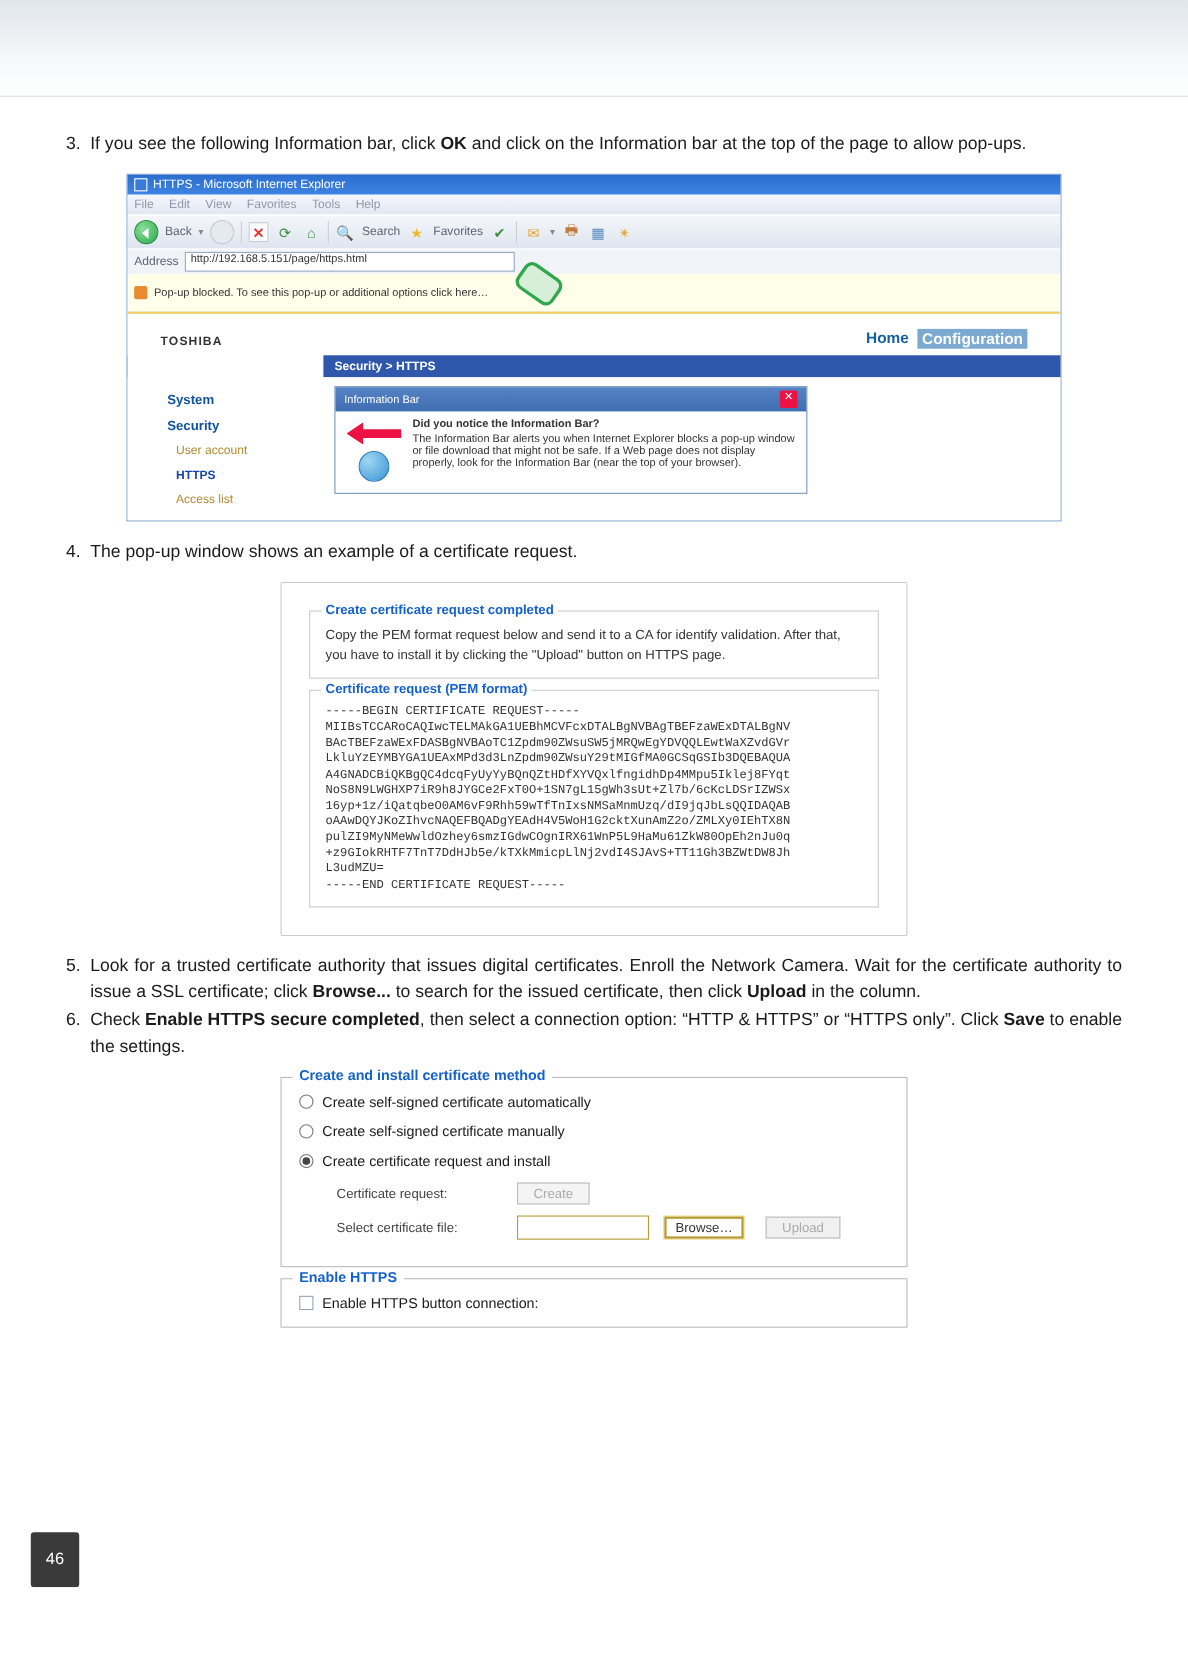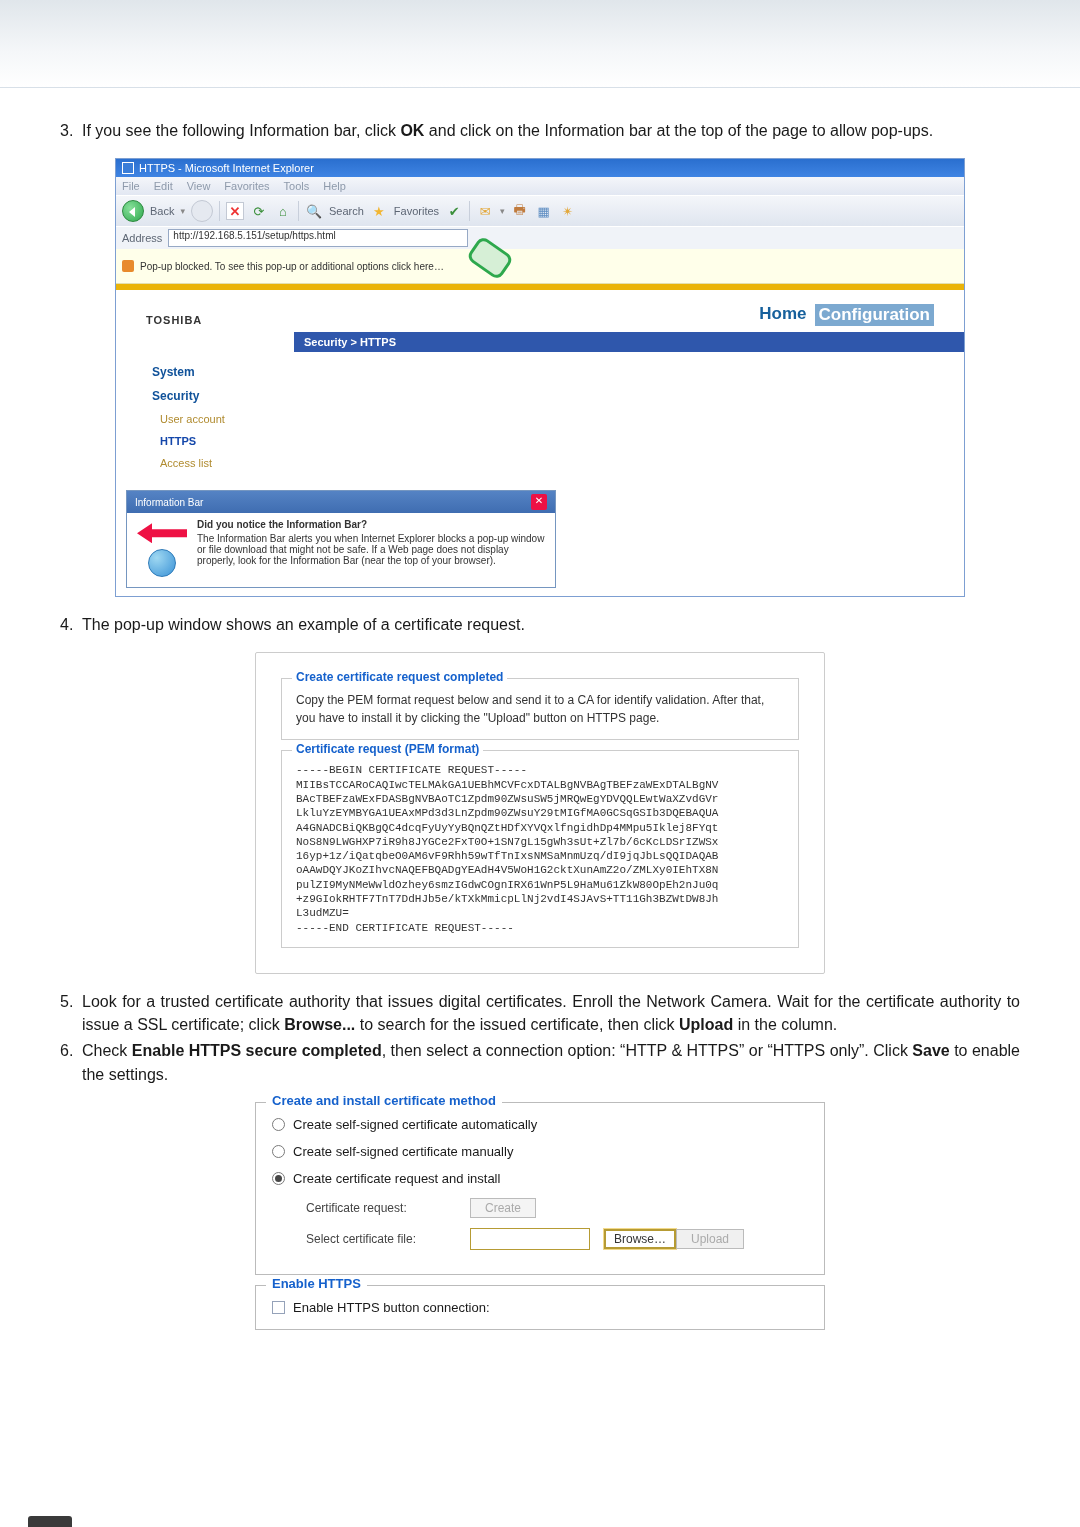--- a/index.html
+++ b/index.html
@@ -28,28 +28,28 @@
     .home-icon { color: #3a8f3a; }
     .star-fav { color: #f2b632; }
     .divider { width: 1px; height: 20px; background: #c8cfdb; }
     .gray-text { color: #5d6674; }
     .ie-address { display: flex; align-items: center; gap: 6px; padding: 2px 6px; background: #f0f3f8; border-top: 1px solid #fff; }
     .ie-addr-input { flex: 0 0 300px; border: 1px solid #97a9c5; height: 18px; padding: 0 4px; font-size: 10px; background: #fff; }
     .popup-bar { background: #ffffea; color: #333; padding: 3px 6px; border-bottom: 1px solid #e3dfb0; display: flex; align-items: center; gap: 6px; font-size: 10px; }
     .shield { width: 12px; height: 12px; background: #e88a2d; border-radius: 2px; }
     .cursor-arrow { width: 40px; height: 28px; border: 3px solid #2ea84d; background: #d6efd6; border-radius: 8px; transform: rotate(35deg); margin-left: 20px; position: relative; top: -8px; }
     .ie-page { display: flex; flex-direction: column; }
-    .toshiba-bar { background: #fff; padding: 14px 30px 6px; display: flex; justify-content: space-between; align-items: flex-end; border-top: 6px solid #eab308; }
+    .toshiba-bar { background: #fff; padding: 14px 30px 6px; display: flex; justify-content: space-between; align-items: flex-end; border-top: 1px solid #eab308; }
     .toshiba-logo { font-weight: bold; letter-spacing: 1px; }
     .toshiba-links { display: flex; gap: 8px; }
-    .toshiba-links span { font-size: 17px; }
+    .toshiba-links span { font-size: 14px; }
     .link-home { color: #16609c; font-weight: bold; }
     .link-config { background: #7ca9d0; color: #fff; padding: 1px 4px; font-weight: bold; }
     .sec-breadcrumb { background: #2f57ac; color: #fff; padding: 4px 10px; margin-left: 178px; font-size: 11px; font-weight: bold; }
-    .ie-body { display: flex; flex-direction: column; }
+    .ie-body { display: flex; }
     .sidebar { width: 178px; padding: 8px 0 8px 30px; background: #fff; }
     .side-item { display: block; padding: 5px 6px; color: #145595; font-size: 12px; font-weight: bold; }
     .side-head { color: #10529a; }
     .side-sub { font-size: 11px; font-weight: normal; padding-left: 14px; }
     .main-area { flex: 1; background: #fff; padding: 8px 10px; }
     .info-dialog { border: 1px solid #7596c0; background: #fff; width: 430px; }
     .info-head { background: linear-gradient(to bottom,#5583c4,#3f6db1); color: #fff; padding: 3px 8px; display: flex; justify-content: space-between; align-items: center; font-size: 10px; }
     .close-x { width: 16px; height: 16px; background: #e14; color: #fff; text-align:center; line-height: 14px; border-radius: 2px; }
     .info-body { display: flex; gap: 10px; padding: 6px 10px 10px; font-size: 10px; color: #333; }
     .info-arrow { width: 50px; height: 20px; background: #e14; margin-top: 4px; clip-path: polygon(0 50%, 30% 0, 30% 30%, 100% 30%, 100% 70%, 30% 70%, 30% 100%); }
@@ -68,21 +68,21 @@
     .fieldset2 { border: 1px solid #bbb; padding: 14px 16px; margin-bottom: 10px; position: relative; }
     .fieldset2 .legend2 { position: absolute; top: -10px; left: 10px; background: #fff; padding: 0 6px; color: #1561cc; font-weight: bold; font-size: 13px; }
     .opt-row { display: flex; align-items: center; gap: 8px; margin-bottom: 12px; }
     .radio { width: 13px; height: 13px; border: 1px solid #7a7a7a; border-radius: 50%; display: inline-flex; align-items: center; justify-content: center; }
     .radio.checked::after { content: ""; width: 7px; height: 7px; border-radius: 50%; background: #474747; }
     .sub-rows { padding-left: 34px; }
     .sub-row { display: flex; align-items: center; gap: 14px; margin-bottom: 10px; font-size: 12px; }
     .sub-label { width: 150px; color: #444; }
     .gray-btn { background: #f4f4f4; border: 1px solid #bbb; color: #aaa; padding: 2px 14px; font-size: 12px; }
     .file-input { border: 1px solid #b69b34; background: #fff; height: 22px; width: 120px; }
-    .browse-upload { display: flex; gap: 0; }
+    .browse-upload { display: flex; gap: 20px; }
     .browse-btn { border: 2px solid #b69b34; background: #fff; color: #333; padding: 1px 8px; font-size: 12px; box-shadow: 0 0 0 1px #f2d98a; }
     .upload-btn { background: #f0f0f0; border: 1px solid #bbb; color: #aaa; padding: 2px 14px; font-size: 12px; }
     .checkbox { width: 13px; height: 13px; border: 1px solid #95a2b9; background: #fff; }
 
     .page-num-box { width: 44px; height: 50px; background: #3a3a3a; color: #fff; display: flex; align-items:center; justify-content:center; border-radius: 3px; font-size: 15px; margin-left: 28px; margin-top: 120px; }
   </style>
 </head>
 <body>
 
 <div class="header-bar"></div>
@@ -127,21 +127,21 @@
         <span class="tiny-icon" style="color:#3a8f3a">✔</span>
         <span class="divider"></span>
         <span class="tiny-icon" style="color:#e3a738">✉</span>
         <span style="font-size:9px;color:#888">▾</span>
         <span class="tiny-icon" style="color:#c07b3d">🖶</span>
         <span class="tiny-icon" style="color:#5d8dc2">▦</span>
         <span class="tiny-icon" style="color:#e3a738">✴</span>
       </div>
       <div class="ie-address">
         <span class="gray-text">Address</span>
-        <div class="ie-addr-input">http://192.168.5.151/setup/https.html</div>
+        <div class="ie-addr-input">http://192.168.5.151/page/https.html</div>
       </div>
       <div class="popup-bar">
         <span class="shield"></span>
         <span>Pop-up blocked. To see this pop-up or additional options click here…</span>
         <span class="cursor-arrow"></span>
       </div>
       <div class="ie-page">
         <div class="toshiba-bar">
           <div class="toshiba-logo">TOSHIBA</div>
           <div class="toshiba-links">

